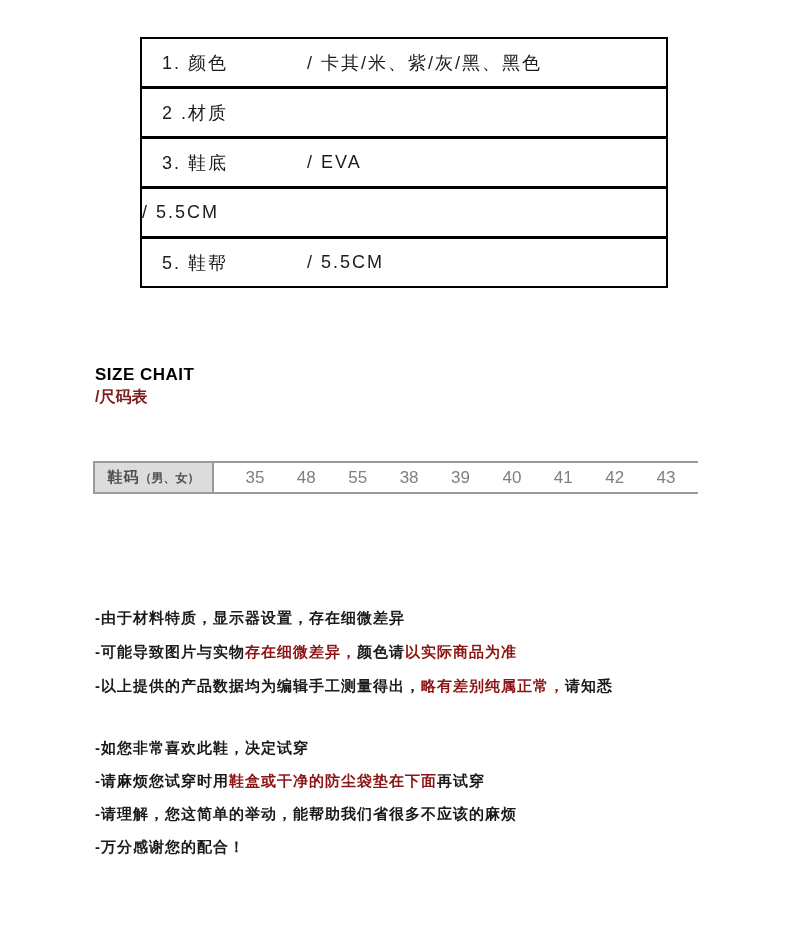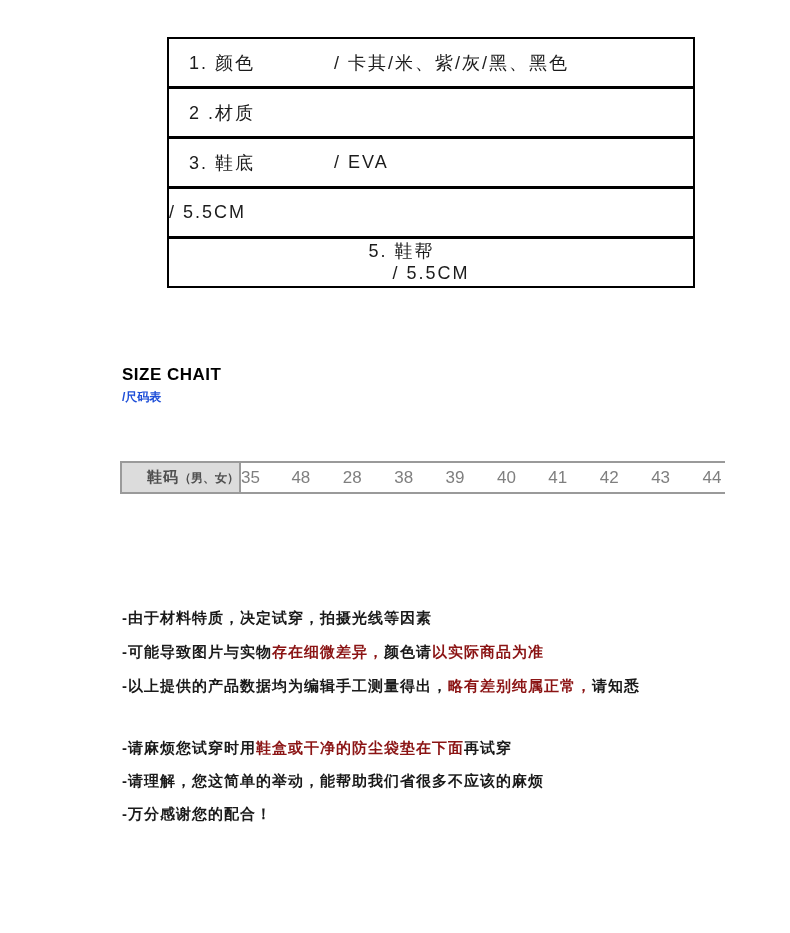--- a/index.html
+++ b/index.html
@@ -2,60 +2,60 @@
 <html style="--text: #1a1a1a; --accent-red: #8b1414; --spec-border: #000000; --size-border: #9a9a9a; --size-header-bg: #dcdcdc; --size-header-text: #4f4f4f; --size-value-text: #7f7f7f;"><head>
 <meta charset="utf-8">
 <style>
   html, body { margin: 0; padding: 0; }
   body {
     width: 790px; height: 933px;
     background: #ffffff;
     font-family: "Liberation Sans", "DejaVu Sans", sans-serif;
     color: var(--text, #1a1a1a);
   }
-  .canvas { position: relative; width: 698px; height: 933px; overflow: hidden; margin-left: 27px; }
+  .canvas { position: relative; width: 698px; height: 933px; overflow: hidden; }
 
   
   .spec {
     position: absolute; left: 140px; top: 37px; width: 524px;
     border: 2px solid var(--spec-border, #000);
   }
   .spec-row {
     display: flex; align-items: center; height: 47px;
     border-bottom: 3px solid var(--spec-border, #000);
     font-size: 18px; letter-spacing: 2px; color: #1c1c1c;
   }
-  .spec-row:last-child { border-bottom: none; flex-direction: column; }
+  .spec-row:last-child { border-bottom: none; }
   .spec-label { width: 145px; padding-left: 20px; flex: none; }
   .spec-value { flex: 1; }
 
   
   .size-heading { position: absolute; left: 95px; top: 364px; }
   .size-heading .en { font-size: 17px; font-weight: bold; letter-spacing: 0.5px; color: #000; line-height: 22px; }
-  .size-heading .cn { font-size: 12px; font-weight: bold; color: #1d4ed8; line-height: 22px; }
+  .size-heading .cn { font-size: 16px; font-weight: bold; color: #7f1d1d; line-height: 22px; }
 
   
   .sizes {
     position: absolute; left: 93px; top: 461px; width: 635px;
     border-collapse: collapse; table-layout: fixed;
   }
   .sizes th, .sizes td { height: 29px; padding: 0; }
   .sizes th {
     width: 117px;
     background: var(--size-header-bg, #dcdcdc);
     border: 2px solid var(--size-border, #9a9a9a);
     color: var(--size-header-text, #4f4f4f);
-    font-size: 15px; font-weight: bold; text-align: right;
+    font-size: 15px; font-weight: bold; text-align: center;
     letter-spacing: 1px;
   }
   .sizes th .sub { font-size: 12px; font-weight: bold; letter-spacing: 0; }
   .sizes td {
     border-top: 2px solid var(--size-border, #9a9a9a);
     border-bottom: 2px solid var(--size-border, #9a9a9a);
-    text-align: left;
+    text-align: right;
     color: var(--size-value-text, #7f7f7f);
     font-size: 17px;
   }
   .sizes td:last-child { border-right: 2px solid var(--size-border, #9a9a9a); }
 
   
   .notes { position: absolute; left: 95px; }
   .notes-1 { top: 601px; }
   .notes-2 { top: 731px; }
   .notes p {
@@ -97,37 +97,38 @@
     <div class="en">SIZE CHAIT</div>
     <div class="cn">/尺码表</div>
   </div>
 
   <table class="sizes">
     <tbody>
         <tr>
       <th><span>鞋码</span><span class="sub">（男、女）</span></th>
       <td>35</td>
       <td>48</td>
-      <td>28</td>
+      <td>55</td>
       <td>38</td>
       <td>39</td>
       <td>40</td>
       <td>41</td>
       <td>42</td>
       <td>43</td>
       <td>44</td>
     </tr>
   </tbody>
     </table>
 
   <div class="notes notes-1">
-    <p><span>-由于材料特质，决定试穿，拍摄光线等因素</span></p>
+    <p><span>-由于材料特质，显示器设置，存在细微差异</span></p>
     <p><span>-可能导致图片与实物</span><span class="red">存在细微差异，</span><span>颜色请</span><span class="red">以实际商品为准</span></p>
     <p><span>-以上提供的产品数据均为编辑手工测量得出，</span><span class="red">略有差别纯属正常，</span><span>请知悉</span></p>
   </div>
 
   <div class="notes notes-2">
+    <p><span>-如您非常喜欢此鞋，决定试穿</span></p>
     <p><span>-请麻烦您试穿时用</span><span class="red">鞋盒或干净的防尘袋垫在下面</span><span>再试穿</span></p>
     <p><span>-请理解，您这简单的举动，能帮助我们省很多不应该的麻烦</span></p>
     <p><span>-万分感谢您的配合！</span></p>
   </div>
 
 </div>
 
 </body></html>

